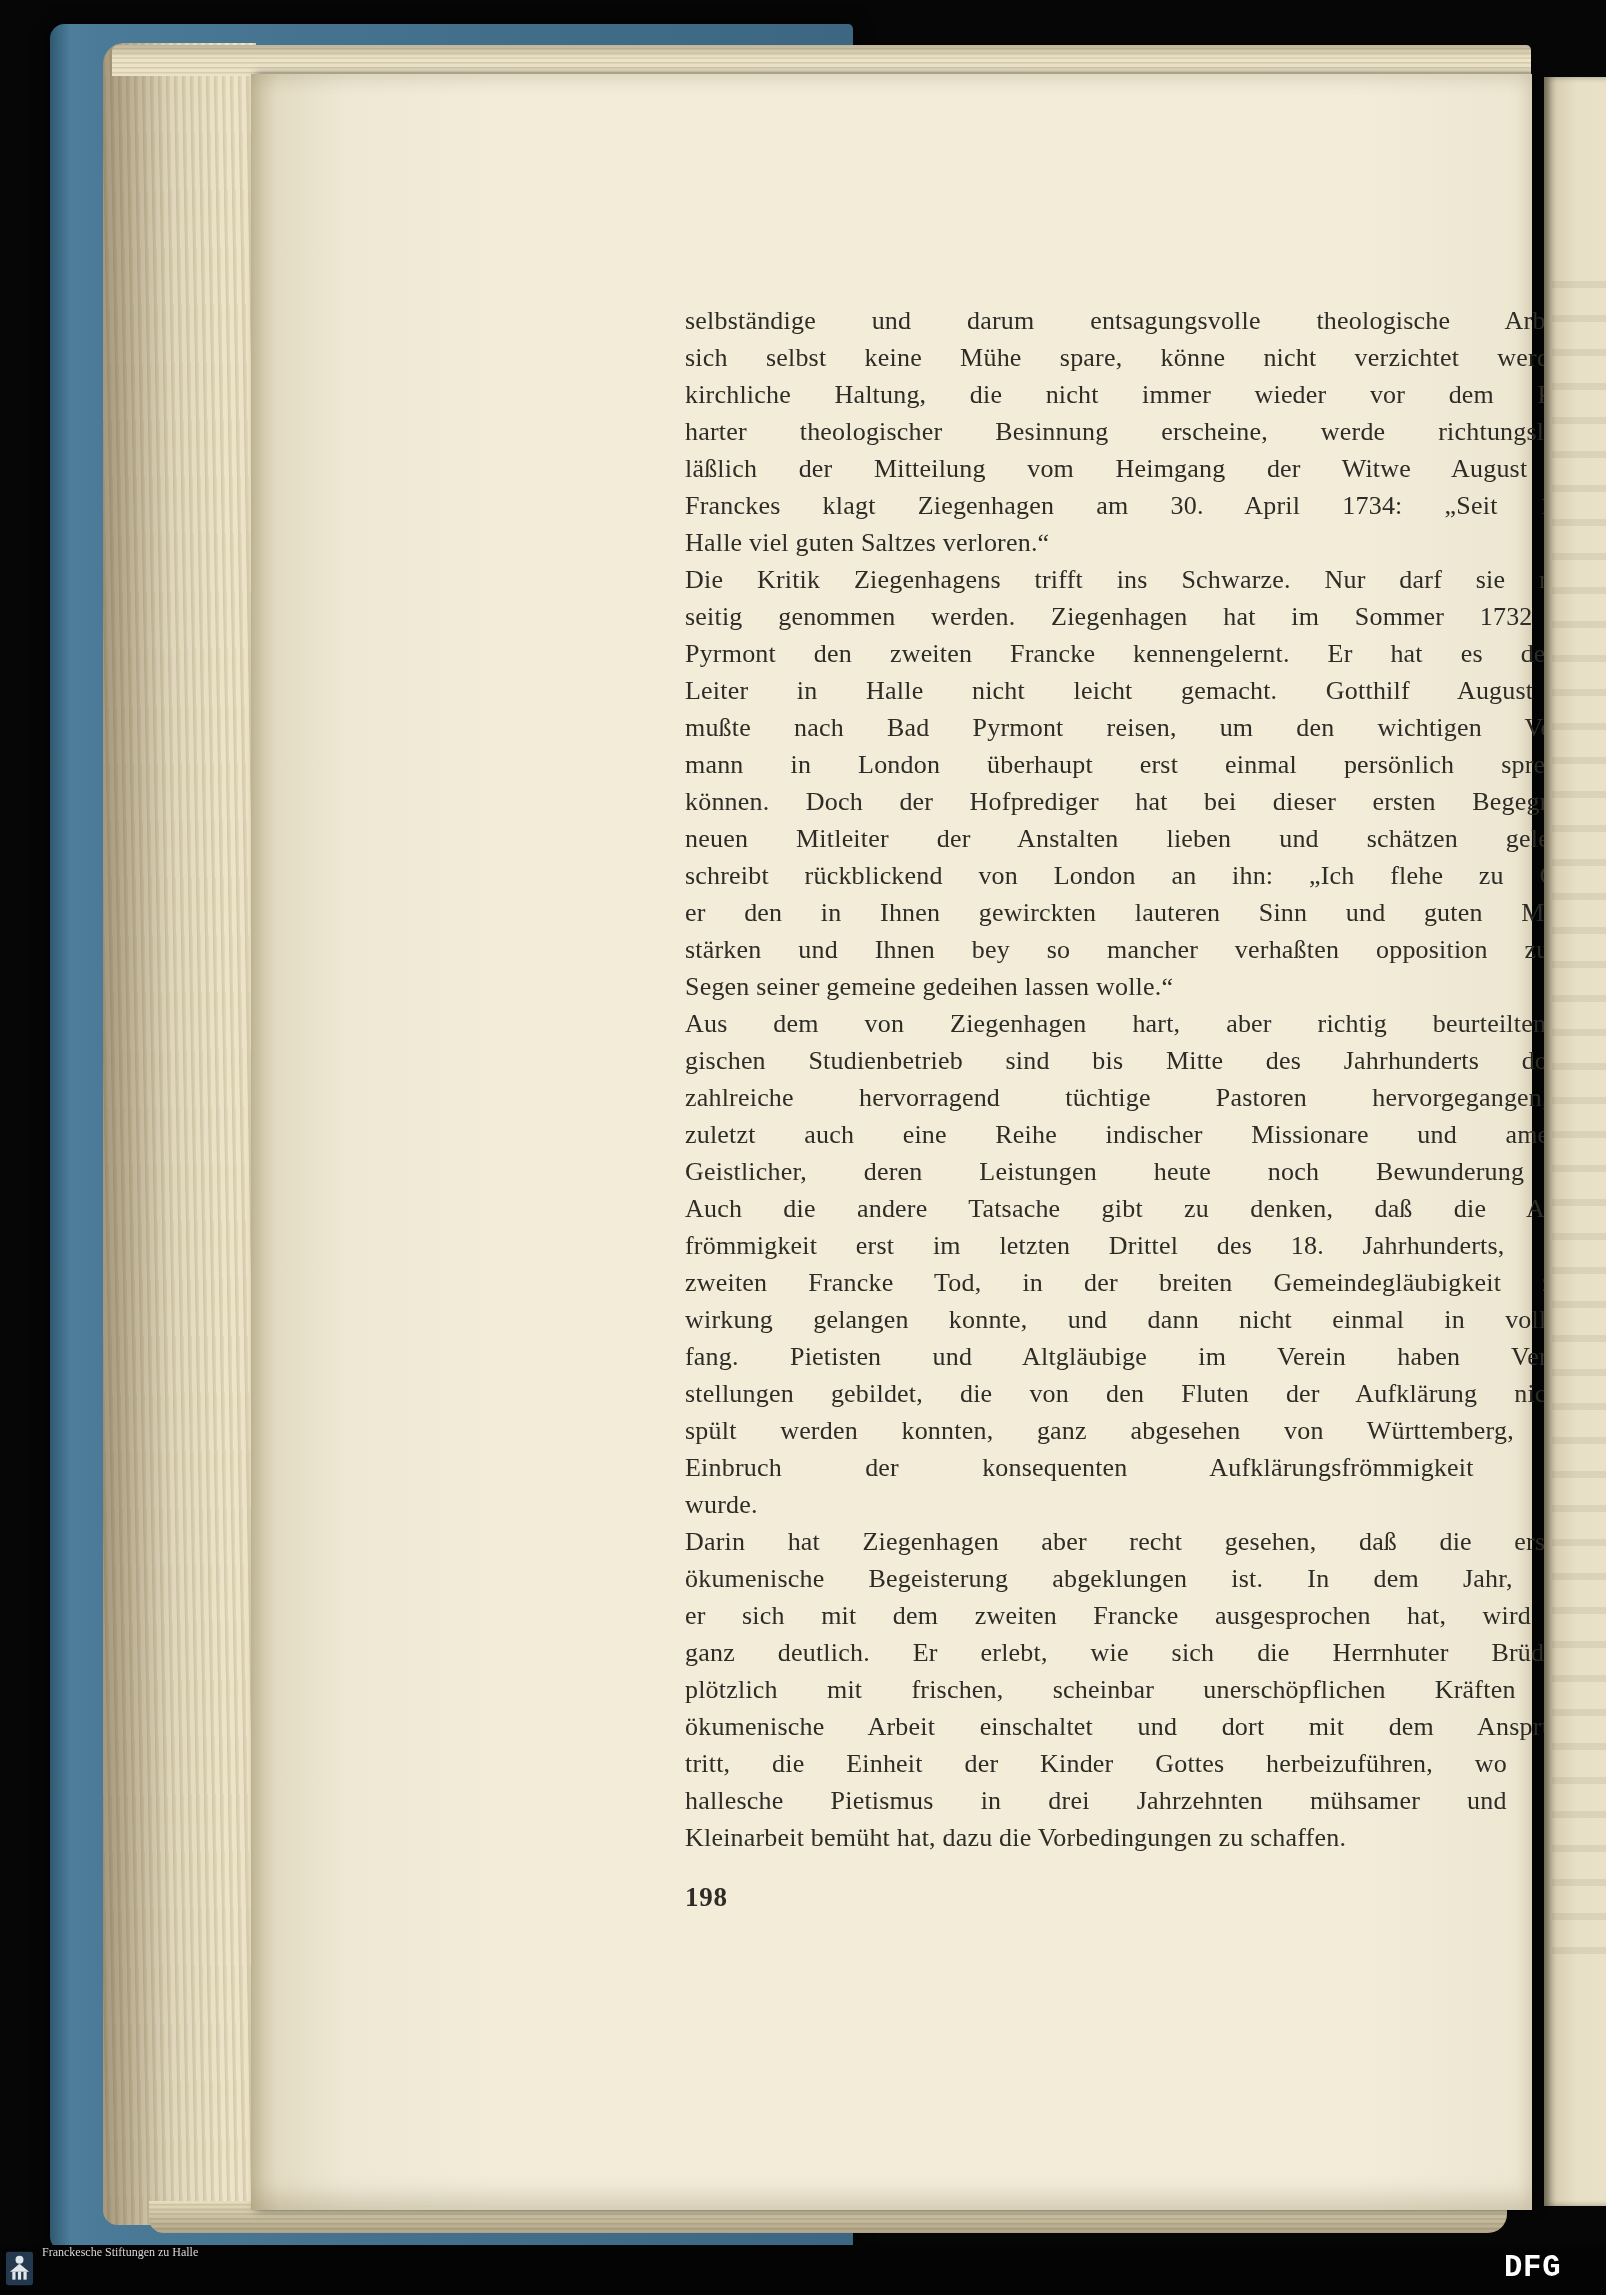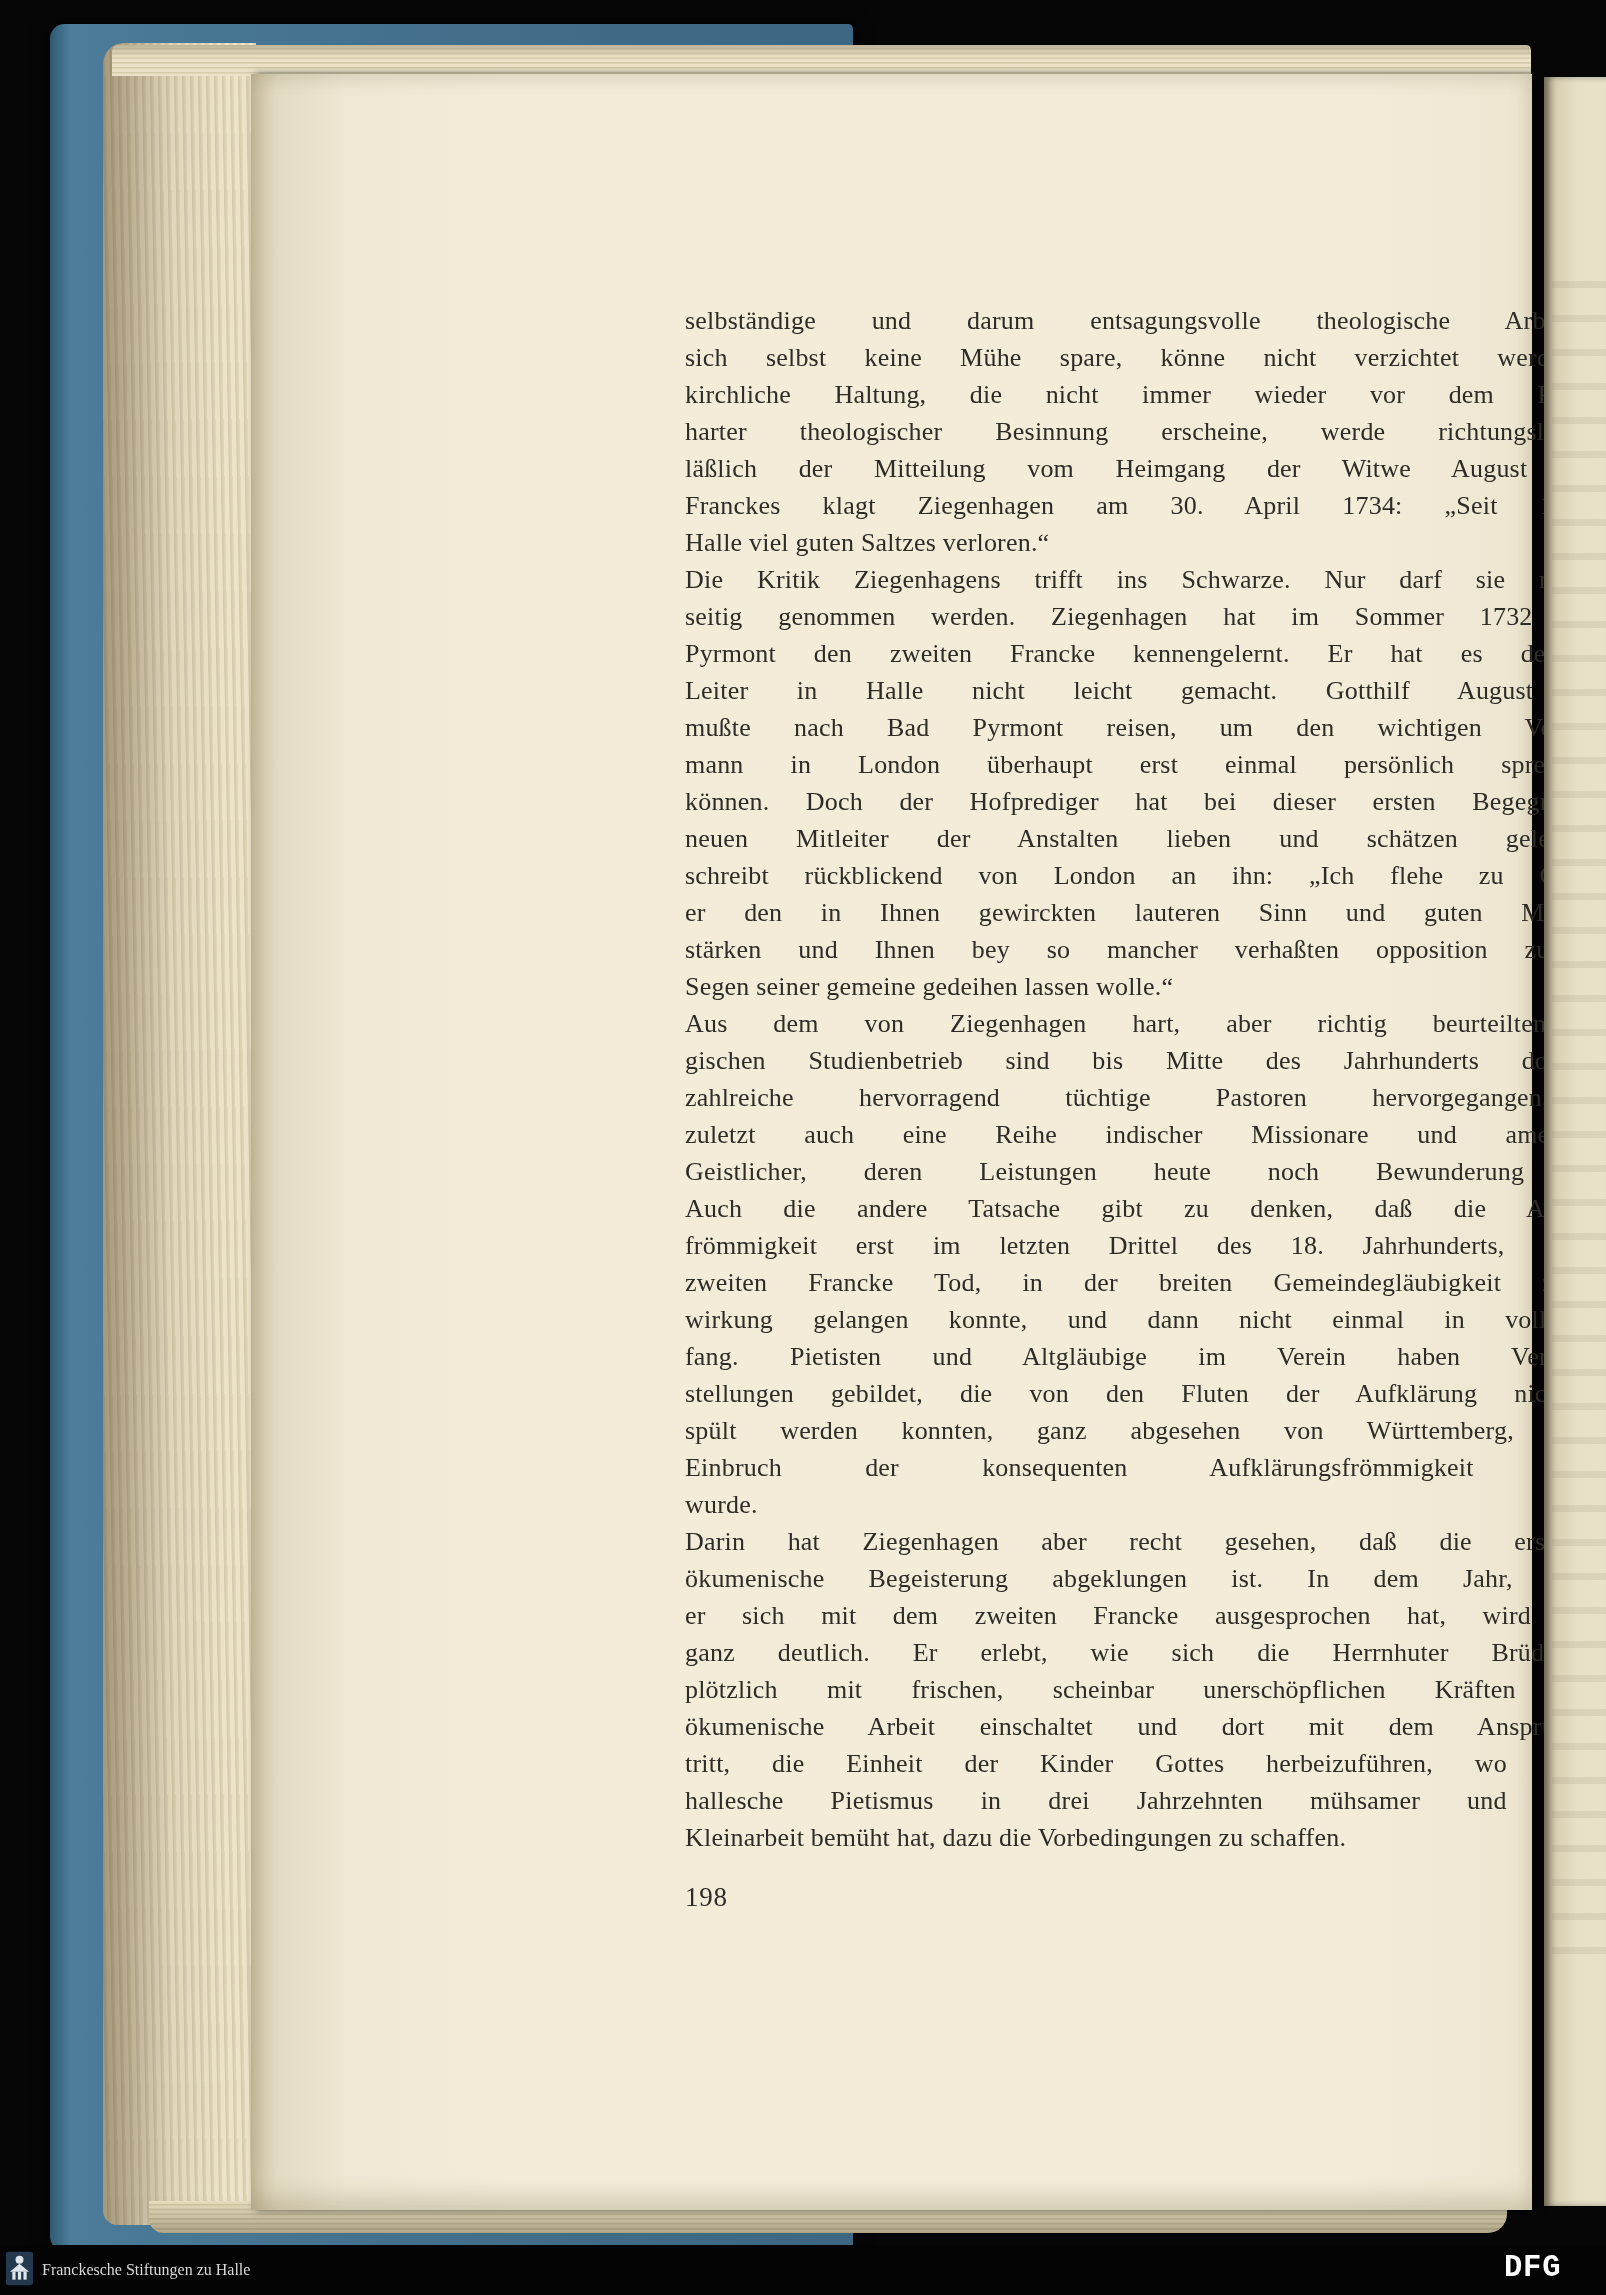--- a/index.html
+++ b/index.html
@@ -95,35 +95,36 @@
   }
   .line.line-last {
     text-align-last: left;
     -moz-text-align-last: left;
   }
 
   .page-number {
     position: absolute; left: 434px; top: 1808px;
     font-size: 27px; color: #2e2c26;
     letter-spacing: 0.8px;
+    font-weight: bold;
   }
 
   
   .footer-bar {
     position: absolute; left: 0; top: 2245px;
     width: 1607px; height: 51px;
     background: #040404;
   }
   .footer-logo {
     position: absolute; left: 4.8px; top: 6.4px;
     width: 29px; height: 35px;
   }
   .footer-label {
-    position: absolute; left: 42px; top: 16px;
-    font-size: 16px; color: #d9d9d9;
+    position: absolute; left: 42px; top: 0;
+    font-size: 12px; color: #d9d9d9;
     font-family: "Liberation Serif", serif;
     white-space: nowrap;
   }
   .dfg-logo {
     position: absolute; left: 1504px; top: 6.4px;
     font-size: 30.5px; font-weight: 700;
     color: #ffffff;
     font-family: Liberation Mono, monospace;
     letter-spacing: 0.8px;
   }

